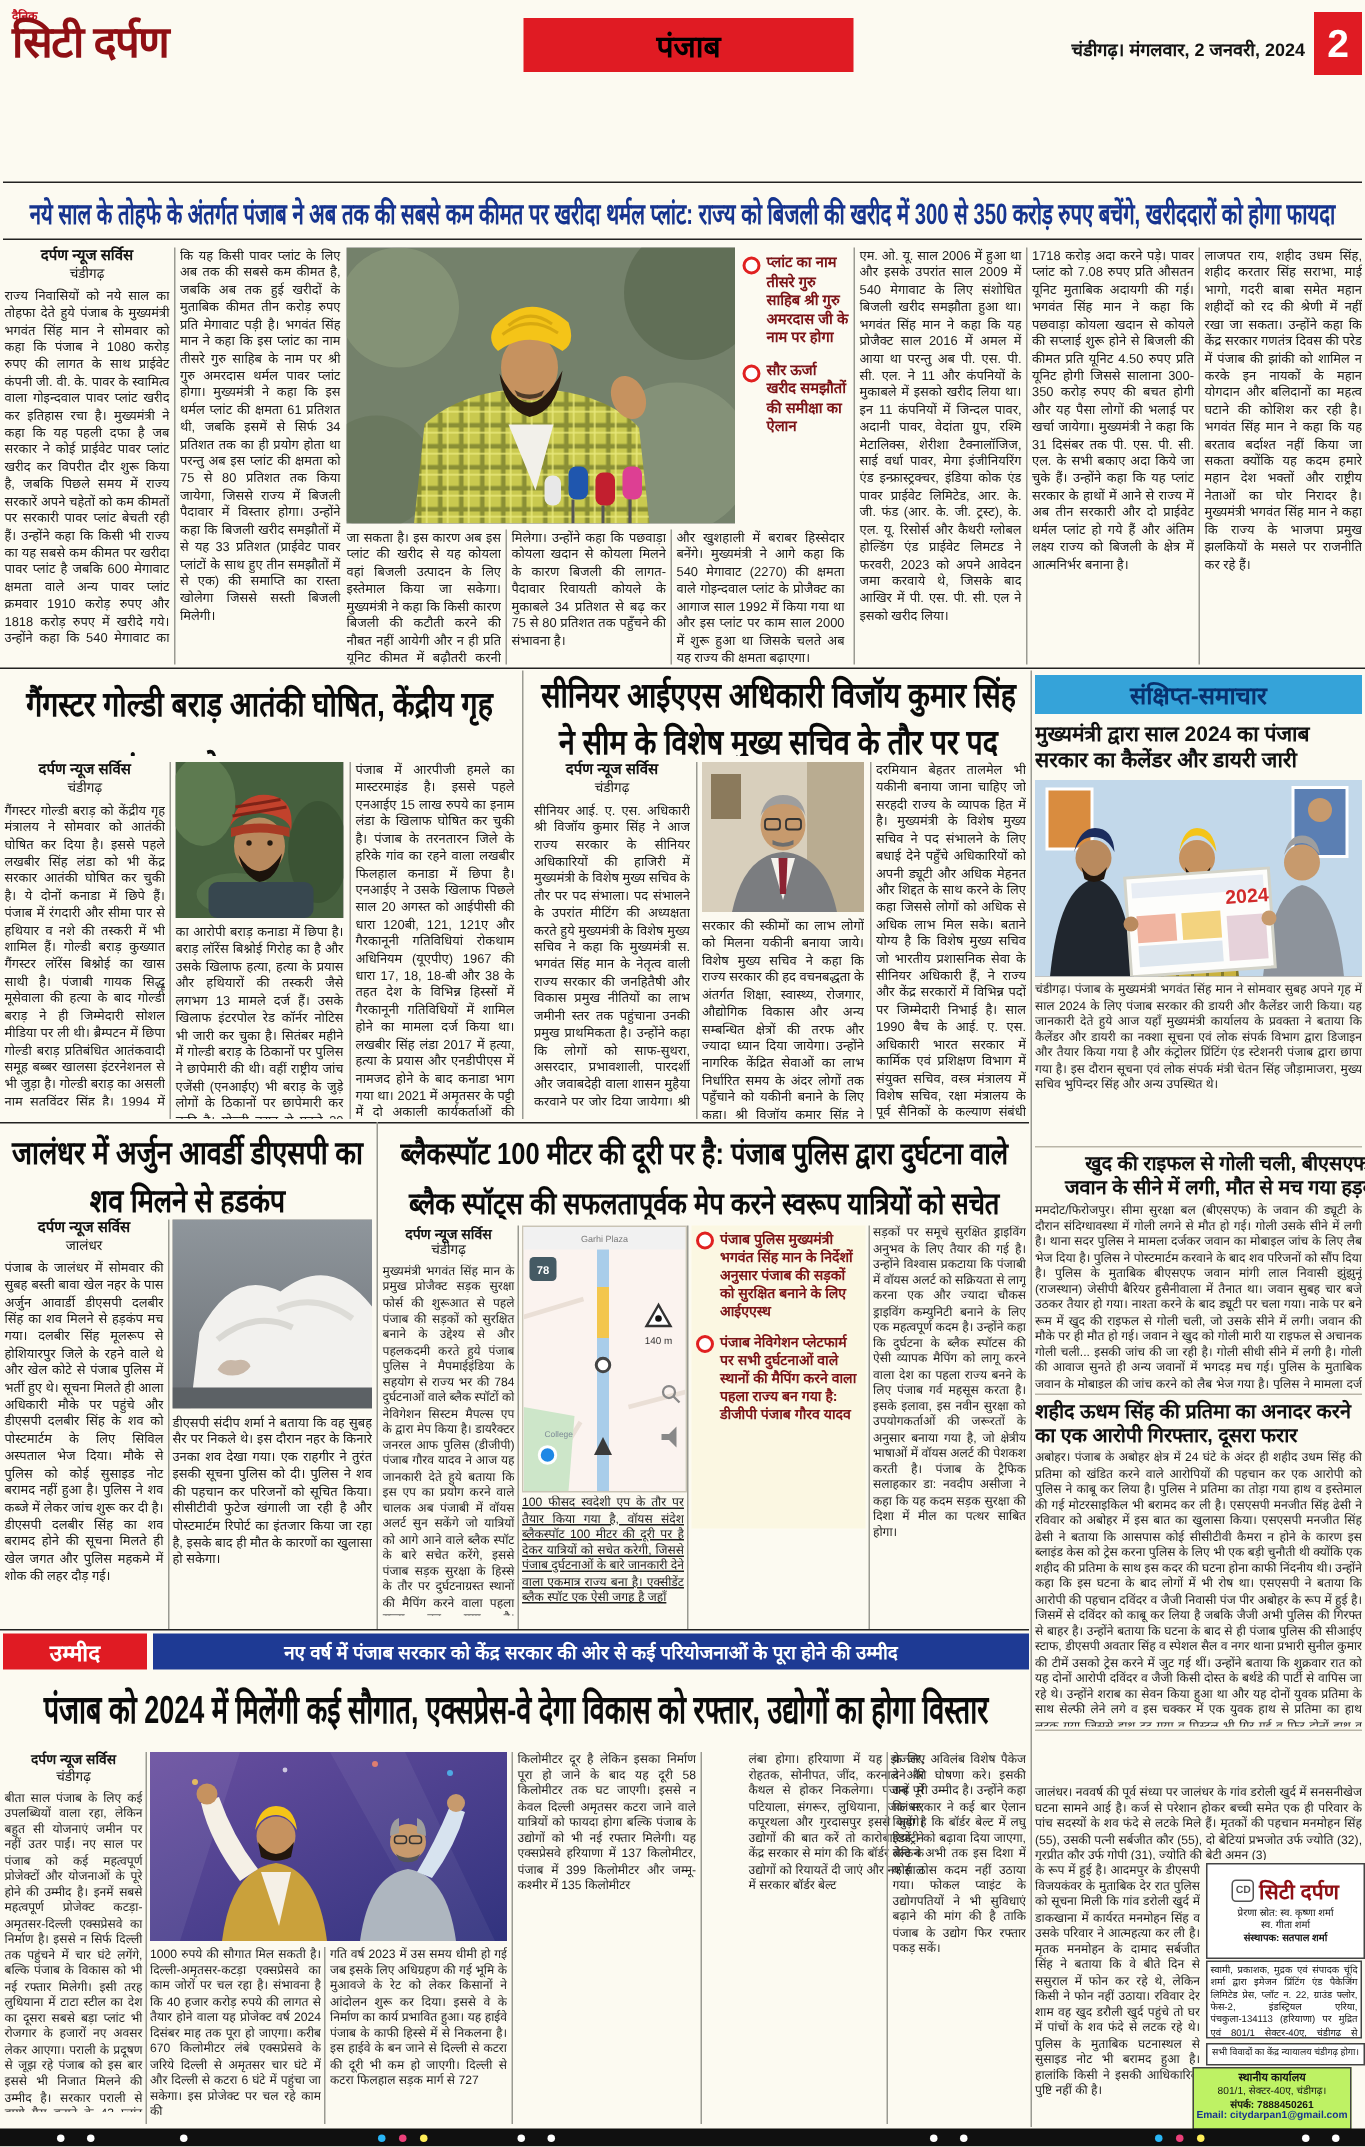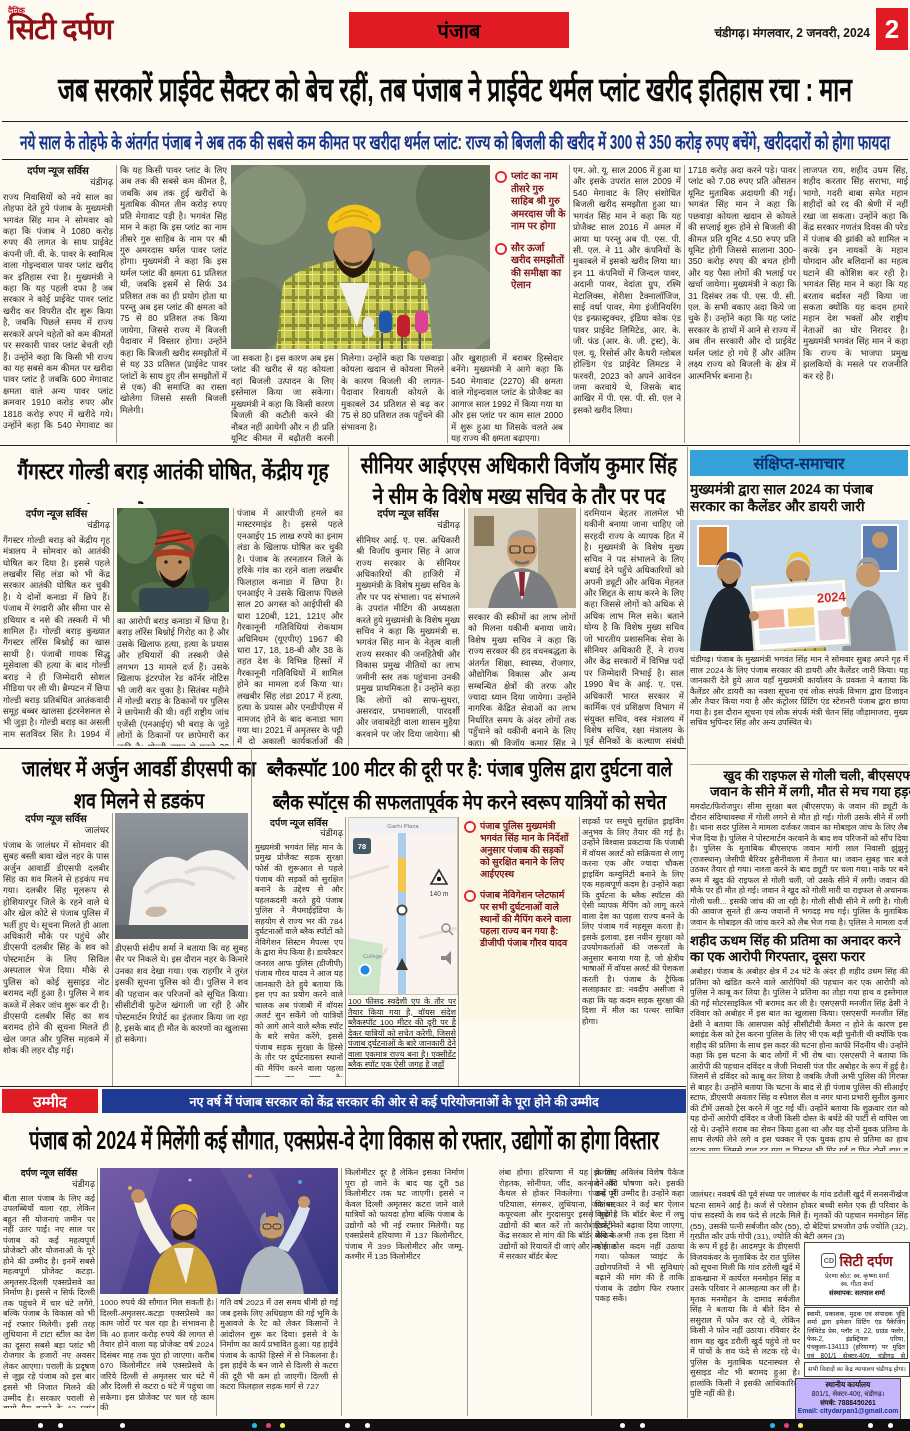--- a/index.html
+++ b/index.html
@@ -6,21 +6,21 @@
   .page{position:relative;width:910px;height:1431px;background:#fcfaf1;
         font-family:"Liberation Sans","DejaVu Sans",sans-serif;color:#141414;
         overflow:hidden;margin:0 auto;}
   .abs{position:absolute;}
   .vrule{position:absolute;width:0;border-left:1px solid #9a9a92;}
   .hrule{position:absolute;height:0;border-top:1.5px solid #222;}
   .hrule-light{position:absolute;height:0;border-top:1px solid #b9b5a8;}
   .body-text{font-size:8.6px;line-height:1.33;text-align:justify;color:#1c1c1c;overflow:hidden;}
   .body-sm{font-size:8.1px;line-height:1.3;text-align:justify;color:#1c1c1c;overflow:hidden;}
   .byline{font-weight:bold;font-size:10px;text-align:center;line-height:1.2;}
-  .place{font-size:9px;text-align:right;line-height:1.3;margin-bottom:3px;font-family:Liberation Serif, serif;}
+  .place{font-size:9px;text-align:center;line-height:1.3;margin-bottom:3px;font-family:Liberation Serif, serif;}
   .headline{font-weight:bold;color:#0b0b0b;text-align:center;overflow:hidden;}
   .stretch{display:inline-block;transform:scaleY(1.45);transform-origin:center top;white-space:nowrap;}
   .stretch-sm{display:inline-block;transform:scaleY(1.2);transform-origin:center top;}
   .bullet-item{display:flex;gap:4px;margin-bottom:9px;align-items:flex-start;}
   .ring{flex:0 0 auto;width:8px;height:8px;border:2.2px solid #e02020;border-radius:50%;margin-top:1px;background:#fff;}
   .bullet-txt{font-weight:bold;color:#7c1418;font-size:9.8px;line-height:1.28;}
   .photo{overflow:hidden;background:#888;}
   .photo svg{display:block;}
   .sb-head{font-weight:bold;font-size:13.2px;line-height:1.18;color:#111;text-align:left;overflow:hidden;}
   .footerbar{position:absolute;left:0;top:1419px;width:910px;height:12px;background:#101010;}
@@ -32,23 +32,20 @@
 <div class="page">
 
   <div class="abs" style="left:8px;top:4px;width:200px;height:50px;">
     <div style="font-size:8px;color:#c41320;font-weight:bold;">दैनिक</div>
     <div style="font-size:29px;font-weight:bold;color:#8f0f14;line-height:1;letter-spacing:-1px;">सिटी दर्पण</div>
   </div>
   <div class="abs" style="left:349px;top:12px;width:220px;height:36px;background:#e01b23;color:#000000;font-weight:bold;font-size:20px;display:flex;align-items:center;justify-content:center;">पंजाब</div>
   <div class="abs" style="left:660px;top:24px;width:210px;height:18px;font-weight:bold;font-size:12px;text-align:right;">चंडीगढ़। मंगलवार, 2 जनवरी, 2024</div>
   <div class="abs" style="left:876px;top:8px;width:32px;height:42px;background:#e01b23;color:#fff;font-weight:bold;font-size:26px;display:flex;align-items:center;justify-content:center;">2</div>
 
-  <div class="abs headline" style="left:0;top:60px;width:910px;height:58px;font-size:23px;line-height:40px;">
-    <span class="stretch">जब सरकारें प्राईवेट सैक्टर को बेच रहीं, तब पंजाब ने प्राईवेट थर्मल प्लांट खरीद इतिहास रचा : मान</span>
-  </div>
   <div class="hrule" style="left:2px;top:121px;width:906px;"></div>
   <div class="abs headline" style="left:0;top:126px;width:910px;height:30px;font-size:13.5px;line-height:24px;color:#16348f;">
     <span class="stretch" style="color:#16348f;">नये साल के तोहफे के अंतर्गत पंजाब ने अब तक की सबसे कम कीमत पर खरीदा थर्मल प्लांट: राज्य को बिजली की खरीद में 300 से 350 करोड़ रुपए बचेंगे, खरीददारों को होगा फायदा</span>
   </div>
   <div class="hrule" style="left:2px;top:159px;width:906px;"></div>
 
   <div class="abs" style="left:3px;top:165px;width:110px;height:278px;">
     <div class="byline">दर्पण न्यूज सर्विस</div>
     <div class="place">चंडीगढ़</div>
     <div class="body-text" style="height:240px;">राज्य निवासियों को नये साल का तोहफा देते हुये पंजाब के मुख्यमंत्री भगवंत सिंह मान ने सोमवार को कहा कि पंजाब ने 1080 करोड़ रुपए की लागत के साथ प्राईवेट कंपनी जी. वी. के. पावर के स्वामित्व वाला गोइन्दवाल पावर प्लांट खरीद कर इतिहास रचा है। मुख्यमंत्री ने कहा कि यह पहली दफा है जब सरकार ने कोई प्राईवेट पावर प्लांट खरीद कर विपरीत दौर शुरू किया है, जबकि पिछले समय में राज्य सरकारें अपने चहेतों को कम कीमतों पर सरकारी पावर प्लांट बेचती रही हैं। उन्होंने कहा कि किसी भी राज्य का यह सबसे कम कीमत पर खरीदा पावर प्लांट है जबकि 600 मेगावाट क्षमता वाले अन्य पावर प्लांट क्रमवार 1910 करोड़ रुपए और 1818 करोड़ रुपए में खरीदे गये। उन्होंने कहा कि 540 मेगावाट का यह प्लांट सबसे कम कीमत पर खरीदा गया है। भगवंत सिंह मान ने कहा</div>
@@ -240,30 +237,30 @@
       <span style="font-size:14px;font-weight:bold;color:#8f0f14;">सिटी दर्पण</span>
     </div>
     <div style="font-size:6.6px;text-align:center;line-height:1.25;margin-top:2px;">
       <div>प्रेरणा स्रोत: स्व. कृष्णा शर्मा</div>
       <div>स्व. गीता शर्मा</div>
       <div style="font-weight:bold;">संस्थापक: सतपाल शर्मा</div>
     </div>
   </div>
   <div class="abs" style="left:804px;top:1307px;width:104px;height:52px;border:1px solid #444;background:#fff;font-size:6.4px;line-height:1.3;text-align:justify;padding:2px;box-sizing:border-box;overflow:hidden;">स्वामी, प्रकाशक, मुद्रक एवं संपादक चूंदि शर्मा द्वारा इमेजन प्रिंटिंग एंड पैकेजिंग लिमिटेड प्रेस, प्लॉट न. 22, ग्राउंड फ्लोर, फेस-2, इंडस्ट्रियल एरिया, पंचकुला-134113 (हरियाणा) पर मुद्रित एवं 801/1 सेक्टर-40ए, चंडीगढ़ से प्रकाशित।</div>
   <div class="abs" style="left:804px;top:1362px;width:104px;height:13px;border:1px solid #444;background:#fff;font-size:6.2px;text-align:center;line-height:12px;overflow:hidden;">सभी विवादों का केंद्र न्यायालय चंडीगढ़ होगा।</div>
-  <div class="abs" style="left:795px;top:1378px;width:104px;height:40px;border:1px solid #444;background:#c4b5fd;text-align:center;overflow:hidden;">
+  <div class="abs" style="left:795px;top:1378px;width:104px;height:40px;border:1px solid #444;background:#bef264;text-align:center;overflow:hidden;">
     <div style="font-size:7.4px;font-weight:bold;">स्थानीय कार्यालय</div>
     <div style="font-size:6.8px;">801/1, सेक्टर-40ए, चंडीगढ़।</div>
     <div style="font-size:6.8px;font-weight:bold;">संपर्क: 7888450261</div>
     <div style="font-size:6.8px;font-weight:bold;color:#16348f;">Email: citydarpan1@gmail.com</div>
   </div>
 
   <div class="hrule" style="left:0;top:748px;width:686px;"></div>
 
-  <div class="abs headline" style="left:16px;top:753px;width:246px;height:56px;font-size:18px;line-height:27px;">
+  <div class="abs headline" style="left:2px;top:753px;width:246px;height:56px;font-size:18px;line-height:27px;">
     <span class="stretch-sm">जालंधर में अर्जुन आवर्डी डीएसपी का शव मिलने से हड़कंप</span>
   </div>
   <div class="abs" style="left:3px;top:813px;width:106px;height:273px;">
     <div class="byline">दर्पण न्यूज सर्विस</div>
     <div class="place">जालंधर</div>
     <div class="body-text" style="height:238px;">पंजाब के जालंधर में सोमवार की सुबह बस्ती बावा खेल नहर के पास अर्जुन आवार्डी डीएसपी दलबीर सिंह का शव मिलने से हड़कंप मच गया। दलबीर सिंह मूलरूप से होशियारपुर जिले के रहने वाले थे और खेल कोटे से पंजाब पुलिस में भर्ती हुए थे। सूचना मिलते ही आला अधिकारी मौके पर पहुंचे और डीएसपी दलबीर सिंह के शव को पोस्टमार्टम के लिए सिविल अस्पताल भेज दिया। मौके से पुलिस को कोई सुसाइड नोट बरामद नहीं हुआ है। पुलिस ने शव कब्जे में लेकर जांच शुरू कर दी है। डीएसपी दलबीर सिंह का शव बरामद होने की सूचना मिलते ही खेल जगत और पुलिस महकमे में शोक की लहर दौड़ गई।</div>
   </div>
   <div class="vrule" style="left:112px;top:813px;height:273px;"></div>
 
   <div class="abs photo" style="left:115px;top:813px;width:133px;height:126px;">

